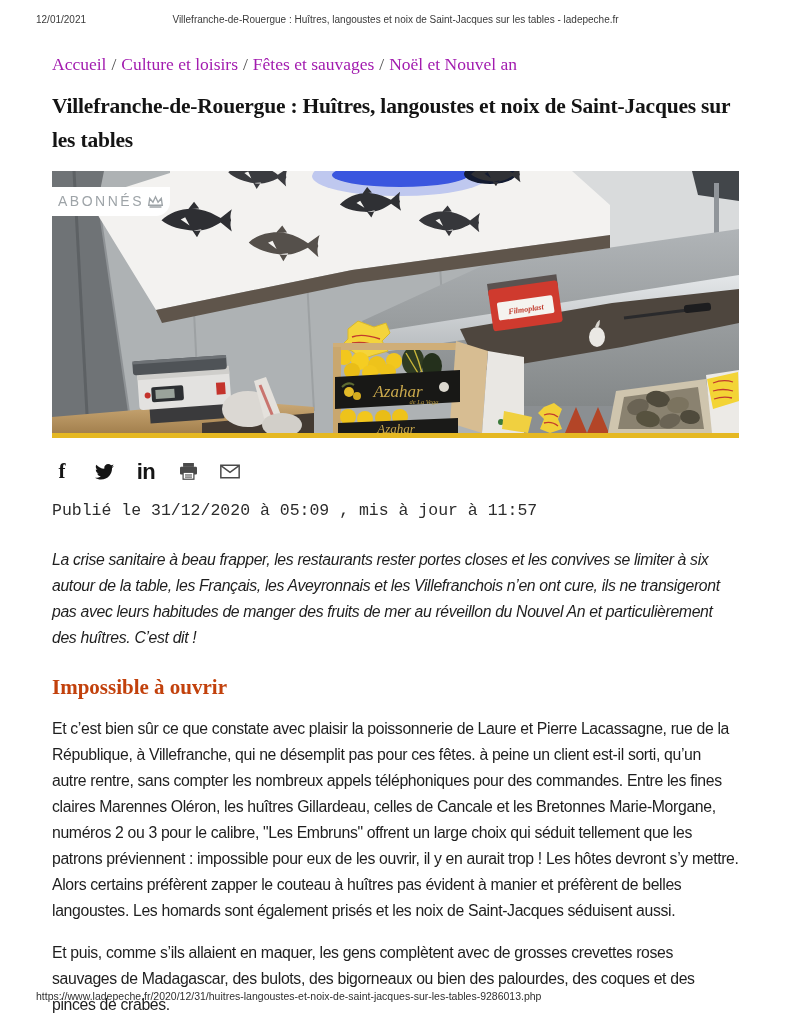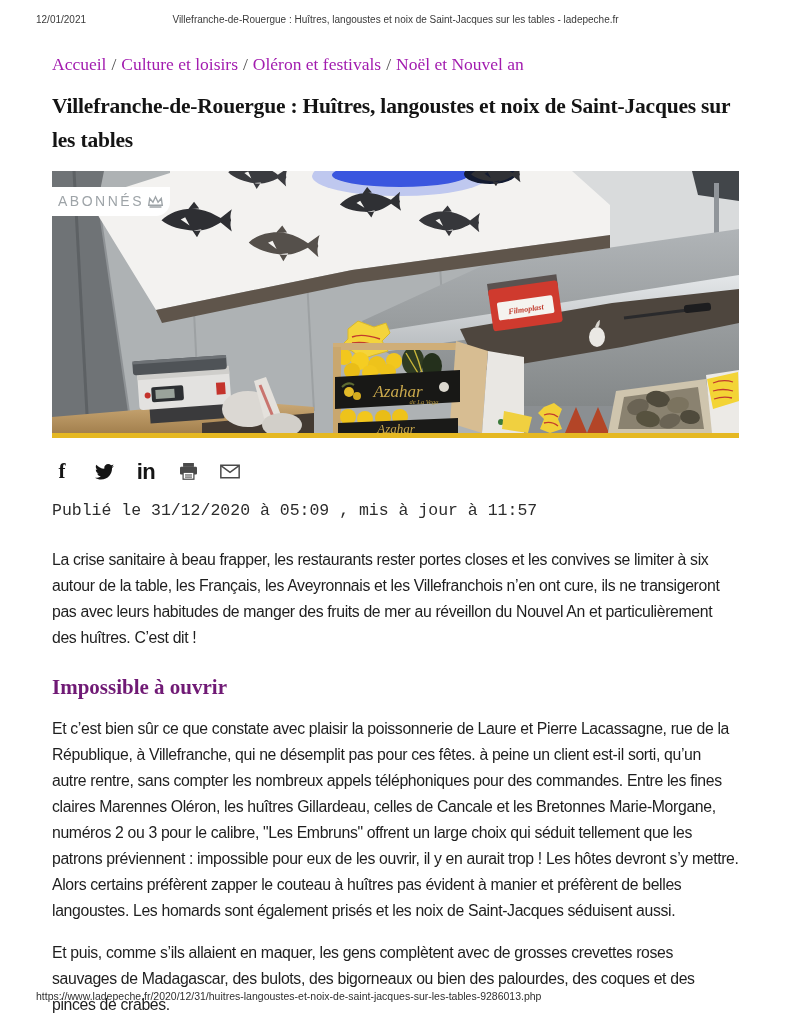--- a/index.html
+++ b/index.html
@@ -36,36 +36,36 @@
     cursor:pointer;}
   .glyph-icon{font-weight:bold;font-size:18px;color:#151515;line-height:1;}
   
   .tags{margin-top:27px;font-size:16px;font-weight:bold;color:#c0212f;letter-spacing:-0.2px;}
   .tags .tag{cursor:pointer;}
   .tags .tag-sep{color:#3c3c3c;}
   .published{margin-top:19px;font-family:Liberation Mono, monospace;font-size:16.5px;color:#2c2c2c;}
   
   .body-text p{font-size:15.8px;line-height:26px;letter-spacing:-0.35px;color:#1e1e1e;
     margin:16px 0 0;}
-  .body-text p.first{margin-top:27px;}
+  .body-text p.first{margin-top:27px;font-style:italic;}
   h2.section-heading{font-family:"Liberation Serif",serif;font-size:21px;font-weight:bold;
-    color:#701a75;margin:24px 0 2px;}
+    color:#c2410c;margin:24px 0 2px;}
 </style>
 </head>
 <body>
 
 <div class="print-header">
   <span class="ph-date">12/01/2021</span>
   <div class="ph-title">Villefranche-de-Rouergue : Huîtres, langoustes et noix de Saint-Jacques sur les tables - ladepeche.fr</div>
 </div>
 
 <div class="content">
 
   <nav class="breadcrumb">
-    <span class="crumb">Accueil</span><span class="sep">/</span><span class="crumb">Culture et loisirs</span><span class="sep">/</span><span class="crumb">Oléron et festivals</span><span class="sep">/</span><span class="crumb">Noël et Nouvel an</span>
+    <span class="crumb">Accueil</span><span class="sep">/</span><span class="crumb">Culture et loisirs</span><span class="sep">/</span><span class="crumb">Fêtes et sauvages</span><span class="sep">/</span><span class="crumb">Noël et Nouvel an</span>
   </nav>
 
   <h1 class="article-title">Villefranche-de-Rouergue : Huîtres, langoustes et noix de Saint-Jacques sur les tables</h1>
 
   <div class="hero">
     <svg width="687" height="267" viewBox="0 0 687 267">
       <defs>
         <linearGradient id="steelTop" x1="0" y1="0" x2="0" y2="1">
           <stop offset="0" stop-color="#e4e7e9"></stop>
             <stop offset="1" stop-color="#b6babd"></stop>

